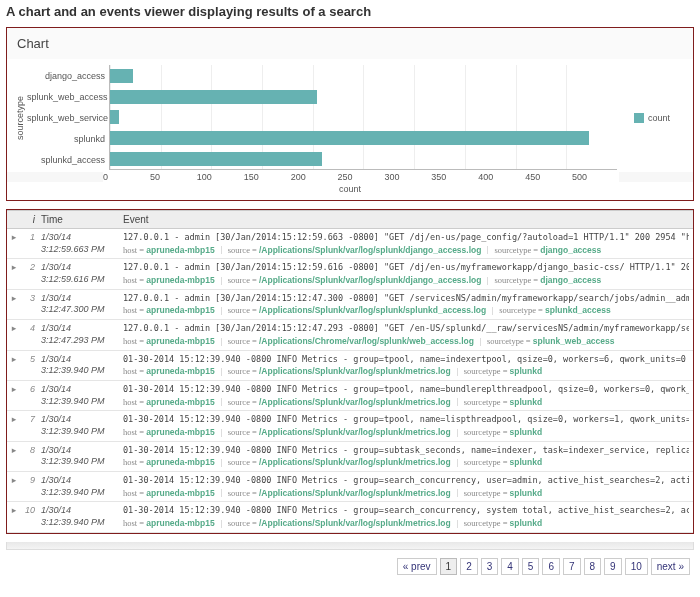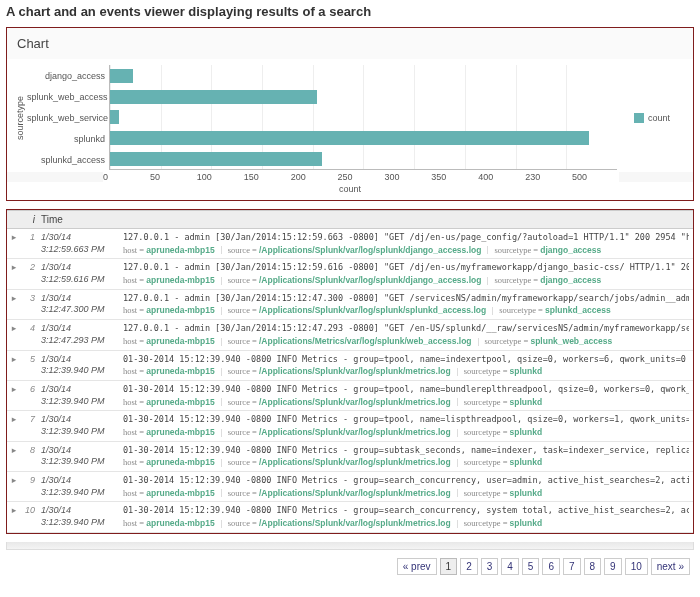--- a/index.html
+++ b/index.html
@@ -183,31 +183,32 @@
   <div class="x-ticks" id="x-ticks">
       <span>0</span>
       <span>50</span>
       <span>100</span>
       <span>150</span>
       <span>200</span>
       <span>250</span>
       <span>300</span>
       <span>350</span>
       <span>400</span>
-      <span>230</span>
+      <span>450</span>
       <span>500</span>
     </div>
   <div class="x-label">count</div>
 </div>
 
 <div class="panel">
   <div class="ev-head">
     <div class="col-expand"></div>
     <div class="col-i">i</div>
     <div class="col-time">Time</div>
+    <div class="col-event">Event</div>
   </div>
   <div class="ev-body" id="ev-body">
       <div class="ev-row">
         <div class="col-expand">▸</div>
         <div class="col-i">1</div>
         <div class="col-time">1/30/14<br>3:12:59.663 PM</div>
         <div class="col-event">
           <div class="raw">127.0.0.1 - admin [30/Jan/2014:15:12:59.663 -0800] "GET /dj/en-us/page_config/?autoload=1 HTTP/1.1" 200 2954 "http://localhost:8100/dj/en-us/myframeworkapp/django_basic-css/" "Mozilla/5.0 (Macintosh; Intel Mac OS X 10_8_5) AppleWebKit/537.4 (KHTML, like Gecko) Chrome/22.0.1229.79 Safari/537.4"</div>
           <div class="meta"><span class="k">host = </span><span class="v">apruneda-mbp15</span><span class="sep"></span><span class="k">source = </span><span class="v">/Applications/Splunk/var/log/splunk/django_access.log</span><span class="sep"></span><span class="k">sourcetype = </span><span class="v">django_access</span></div>
         </div>
@@ -229,21 +230,21 @@
           <div class="raw">127.0.0.1 - admin [30/Jan/2014:15:12:47.300 -0800] "GET /servicesNS/admin/myframeworkapp/search/jobs/admin__admin__myframeworkapp__search1_1391123557.478?output_mode=json HTTP/1.0" 200 5859 -</div>
           <div class="meta"><span class="k">host = </span><span class="v">apruneda-mbp15</span><span class="sep"></span><span class="k">source = </span><span class="v">/Applications/Splunk/var/log/splunk/splunkd_access.log</span><span class="sep"></span><span class="k">sourcetype = </span><span class="v">splunkd_access</span></div>
         </div>
       </div>
       <div class="ev-row">
         <div class="col-expand">▸</div>
         <div class="col-i">4</div>
         <div class="col-time">1/30/14<br>3:12:47.293 PM</div>
         <div class="col-event">
           <div class="raw">127.0.0.1 - admin [30/Jan/2014:15:12:47.293 -0800] "GET /en-US/splunkd/__raw/servicesNS/admin/myframeworkapp/search/jobs/admin__admin__myframeworkapp__search1_1391123557.478?output_mode=json&amp;_= HTTP/1.1" 200 1495 "http://localhost:8100/dj/en-us/myframeworkapp/django_basic/" "Mozilla/5.0 (Macintosh; Intel Mac OS X 10_8_5) AppleWebKit (KHTML, like Gecko) Chrome/22.0.1229.79 Safari/537.4" - 52eadc6f4b10b4cc350 13ms</div>
-          <div class="meta"><span class="k">host = </span><span class="v">apruneda-mbp15</span><span class="sep"></span><span class="k">source = </span><span class="v">/Applications/Metrics/var/log/splunk/web_access.log</span><span class="sep"></span><span class="k">sourcetype = </span><span class="v">splunk_web_access</span></div>
+          <div class="meta"><span class="k">host = </span><span class="v">apruneda-mbp15</span><span class="sep"></span><span class="k">source = </span><span class="v">/Applications/Chrome/var/log/splunk/web_access.log</span><span class="sep"></span><span class="k">sourcetype = </span><span class="v">splunk_web_access</span></div>
         </div>
       </div>
       <div class="ev-row">
         <div class="col-expand">▸</div>
         <div class="col-i">5</div>
         <div class="col-time">1/30/14<br>3:12:39.940 PM</div>
         <div class="col-event">
           <div class="raw">01-30-2014 15:12:39.940 -0800 INFO  Metrics - group=tpool, name=indexertpool, qsize=0, workers=6, qwork_units=0</div>
           <div class="meta"><span class="k">host = </span><span class="v">apruneda-mbp15</span><span class="sep"></span><span class="k">source = </span><span class="v">/Applications/Splunk/var/log/splunk/metrics.log</span><span class="sep"></span><span class="k">sourcetype = </span><span class="v">splunkd</span></div>
         </div>

